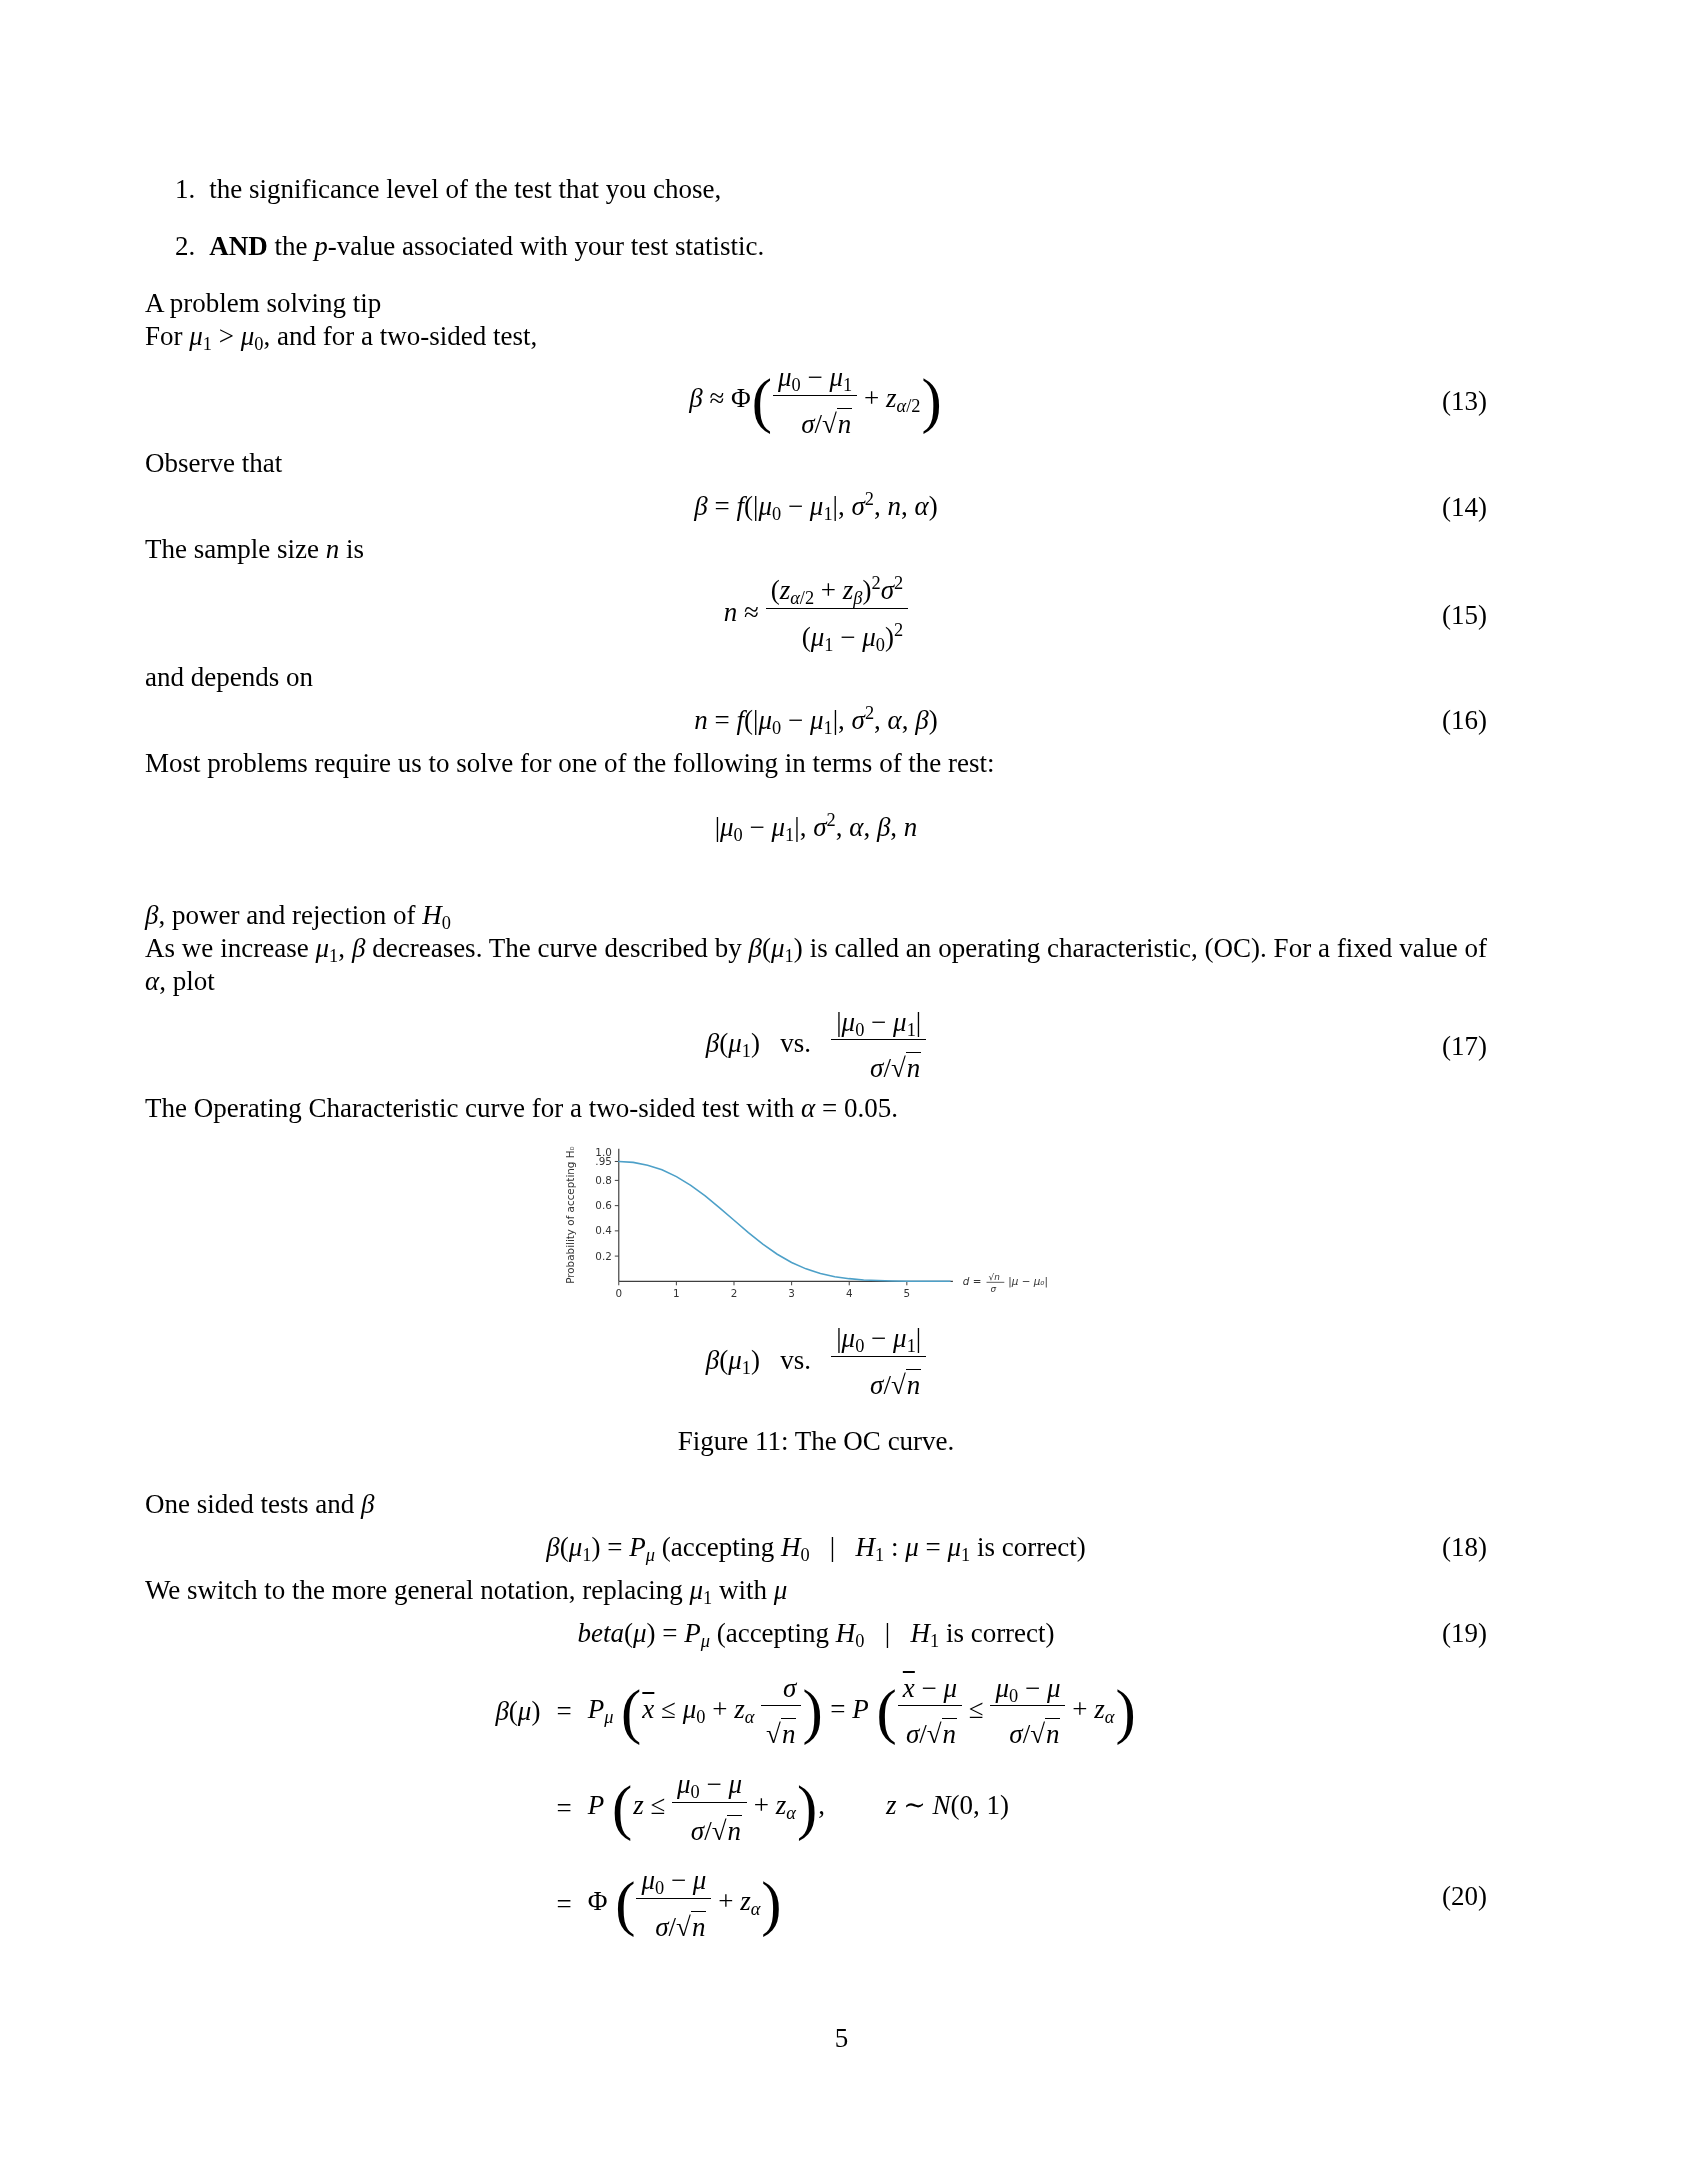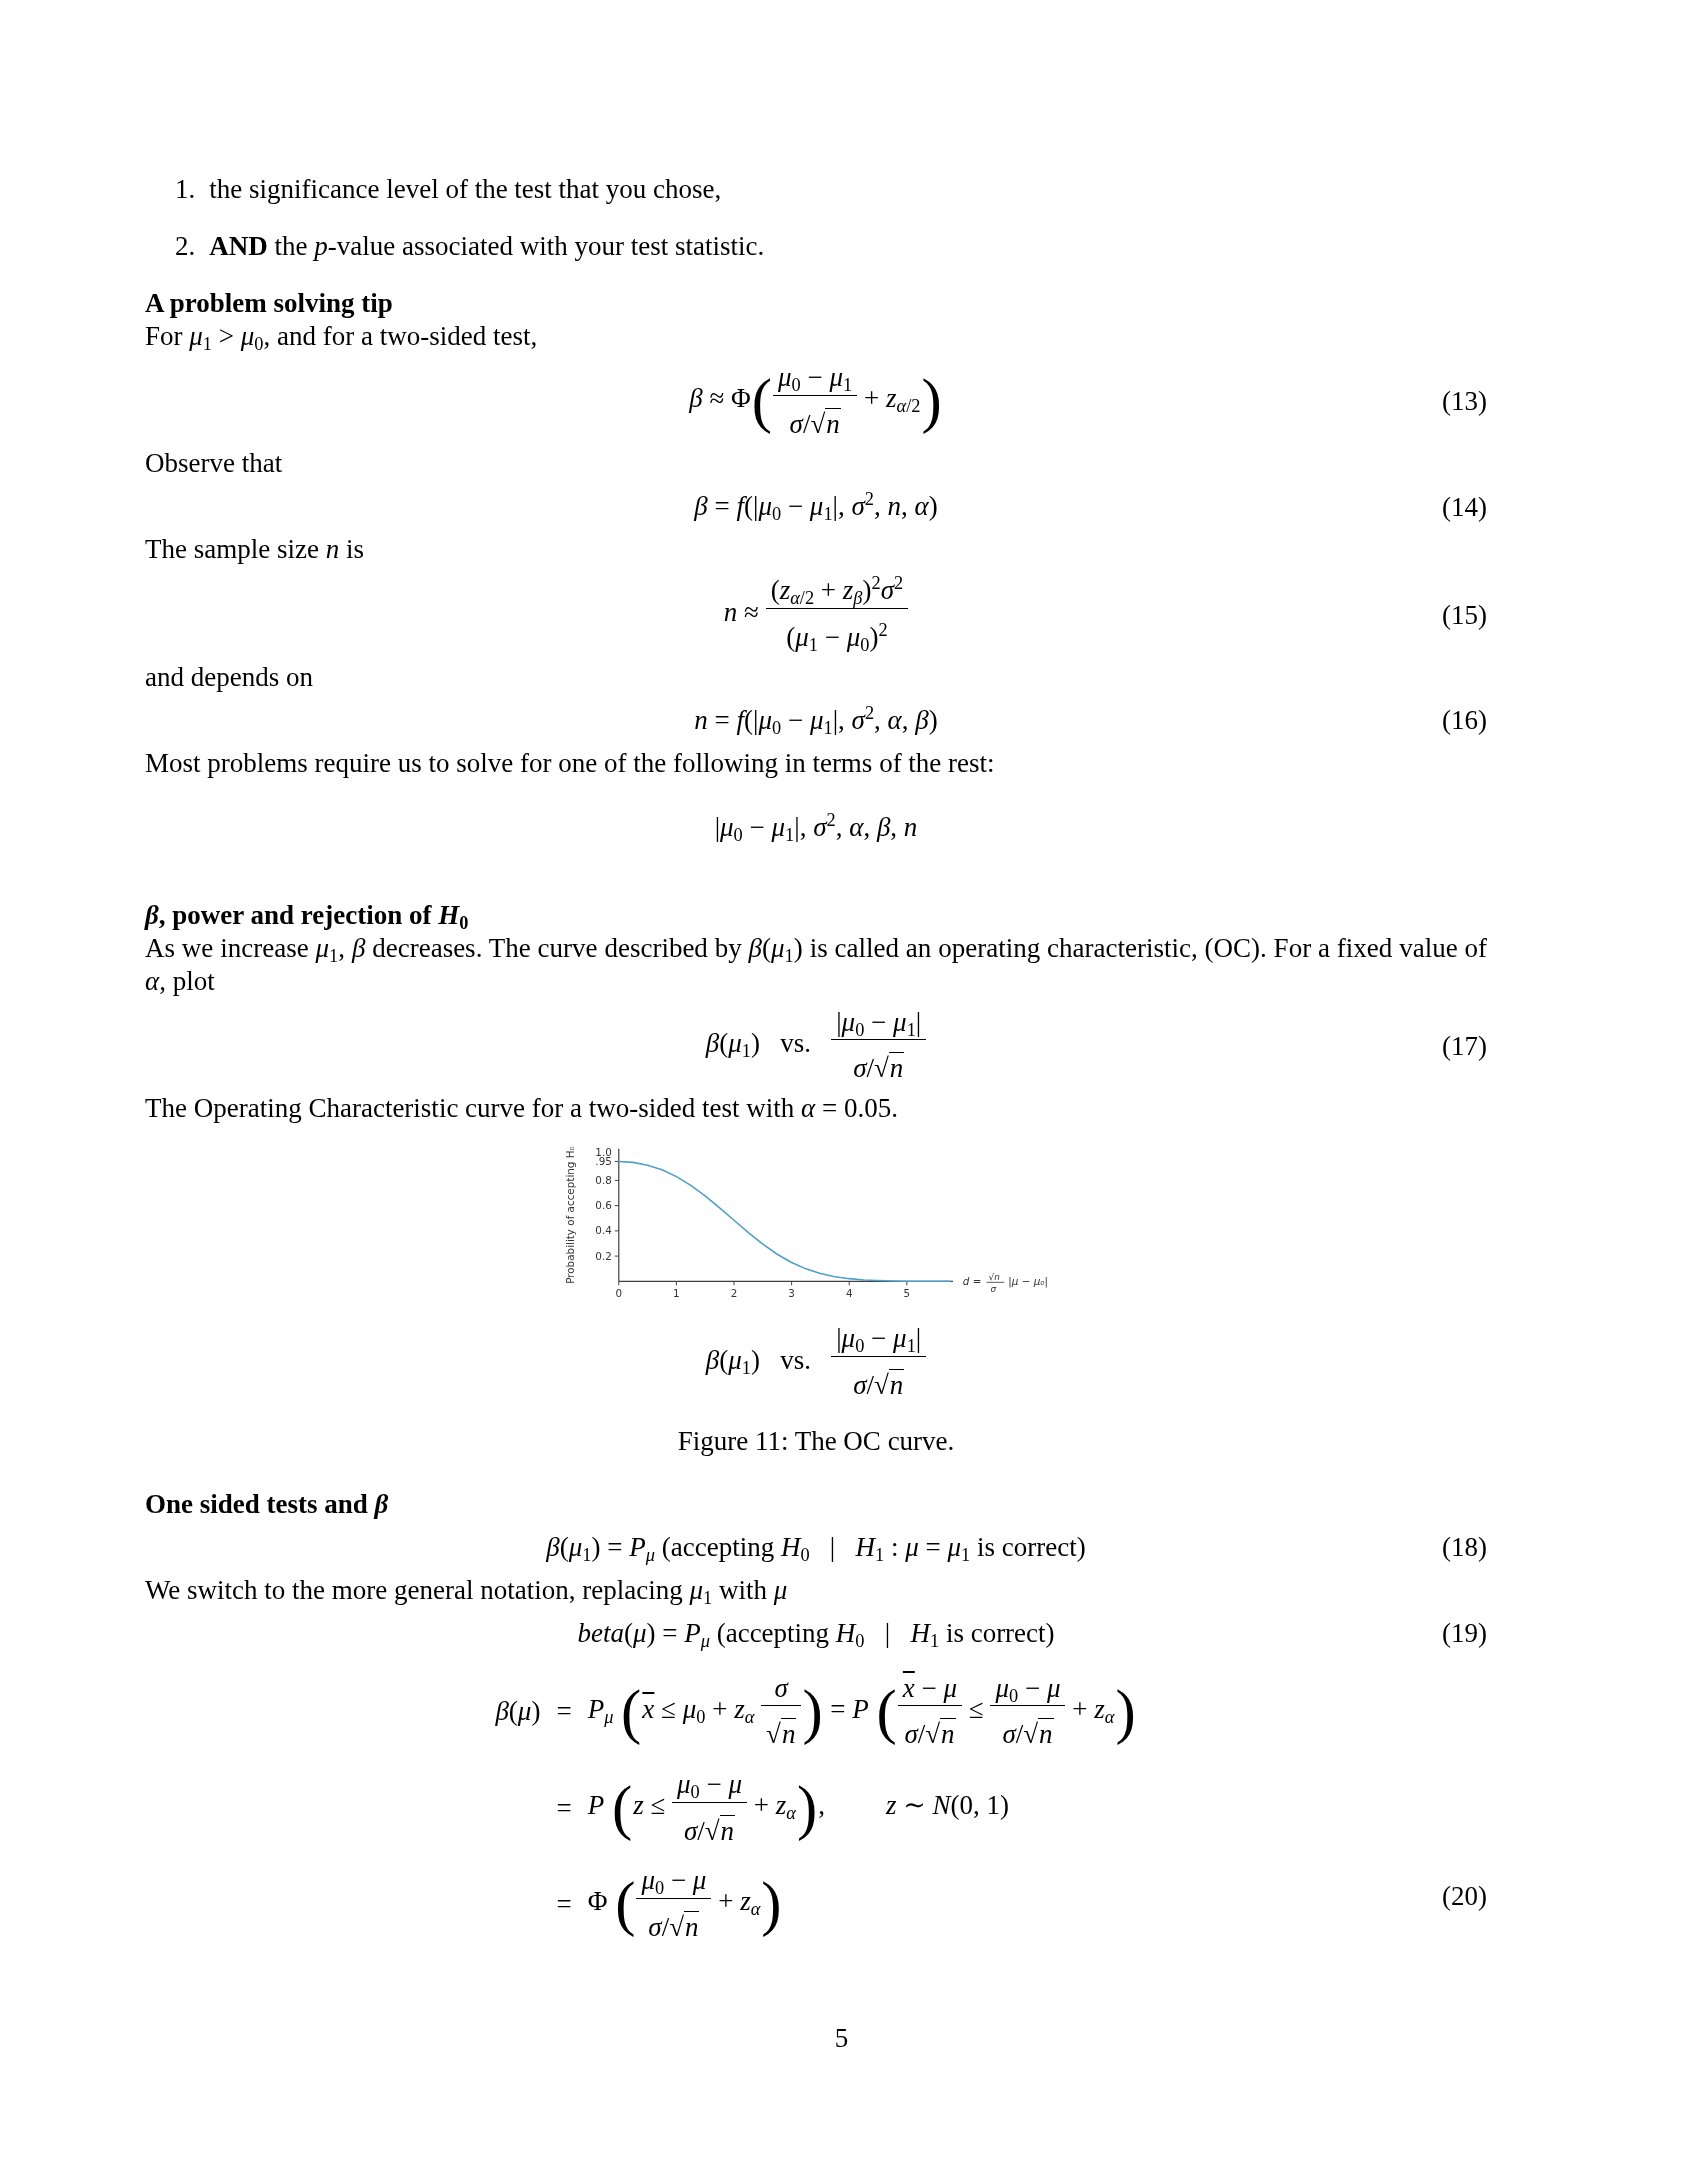--- a/index.html
+++ b/index.html
@@ -6,29 +6,29 @@
   html,body{width:1683px;height:2178px;background:#ffffff;color:#000;overflow:hidden}
   body{font-family:"Liberation Serif","DejaVu Serif",serif;font-size:27px;line-height:33px}
   .page{position:relative;width:1683px;height:1556px;padding:173px 196px 0 145px}
   var{font-style:italic;font-weight:inherit;font-family:inherit}
   b{font-weight:bold}
   sub,sup{font-size:.68em;line-height:0}
   sub{vertical-align:-.25em}
   sup{vertical-align:.55em}
   .li{margin:0 0 24px 30px}
   .li .mk{margin-right:14px}
-  .ph{font-weight:bold}
+  .ph{font-weight:normal}
   .ph-tip{margin-top:16px}
   .ph-oc{margin-top:0}
   .ph-os{margin-top:30px}
   .just{text-align:justify}
   .eqd{position:relative;text-align:center;margin:10px 0}
   .eqd.tall{margin:10px 0 8px}
   .eqnum{position:absolute;right:0;top:50%;transform:translateY(-50%)}
-  .fr{display:inline-block;vertical-align:middle;text-align:center;line-height:1.1}
+  .fr{display:inline-block;vertical-align:middle;text-align:right;line-height:1.1}
   .fr>.n{display:block;padding:0 5px 2px}
   .fr>.d{display:block;border-top:1.6px solid #000;padding:14px 5px 0}
   .rad{border-top:1.5px solid #000;padding:0 1px}
   .bp{display:inline-block;font-size:2.25em;vertical-align:middle;line-height:0;font-weight:200;padding:0 1px}
   .bar{text-decoration:overline}
   .set-display{margin:31px 0 55px}
   .figure{text-align:center;margin-top:12px}
   .figure svg{display:inline-block;font-family:"DejaVu Sans","Liberation Sans",sans-serif}
   .figformula{margin:6px 0 0}
   .caption{text-align:center;margin-top:24px}

